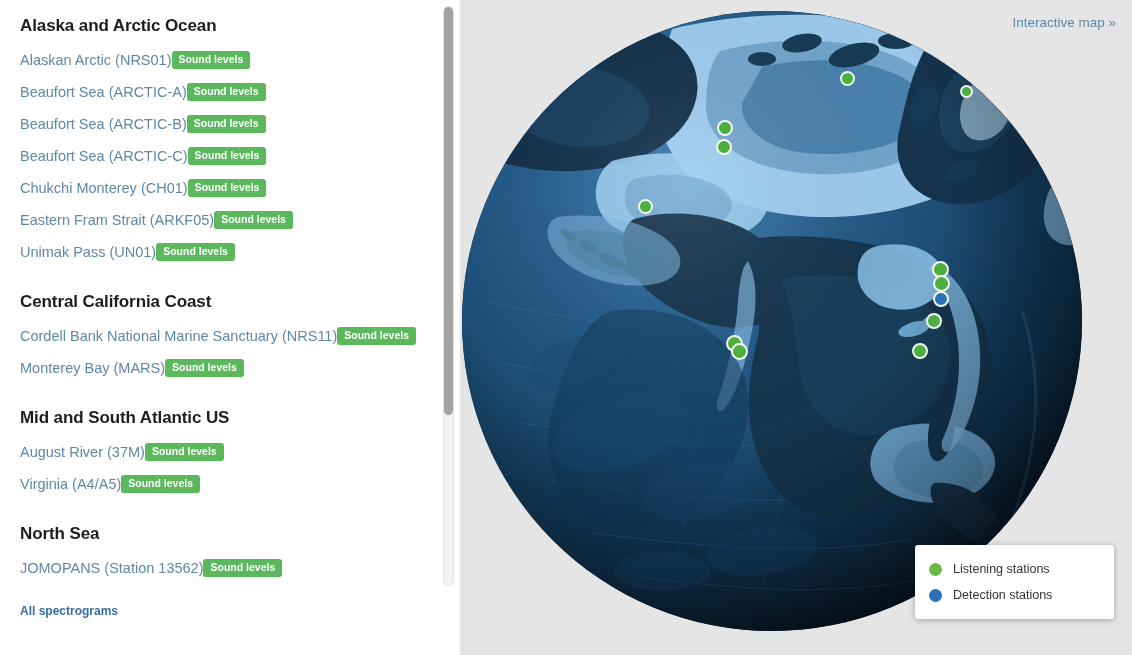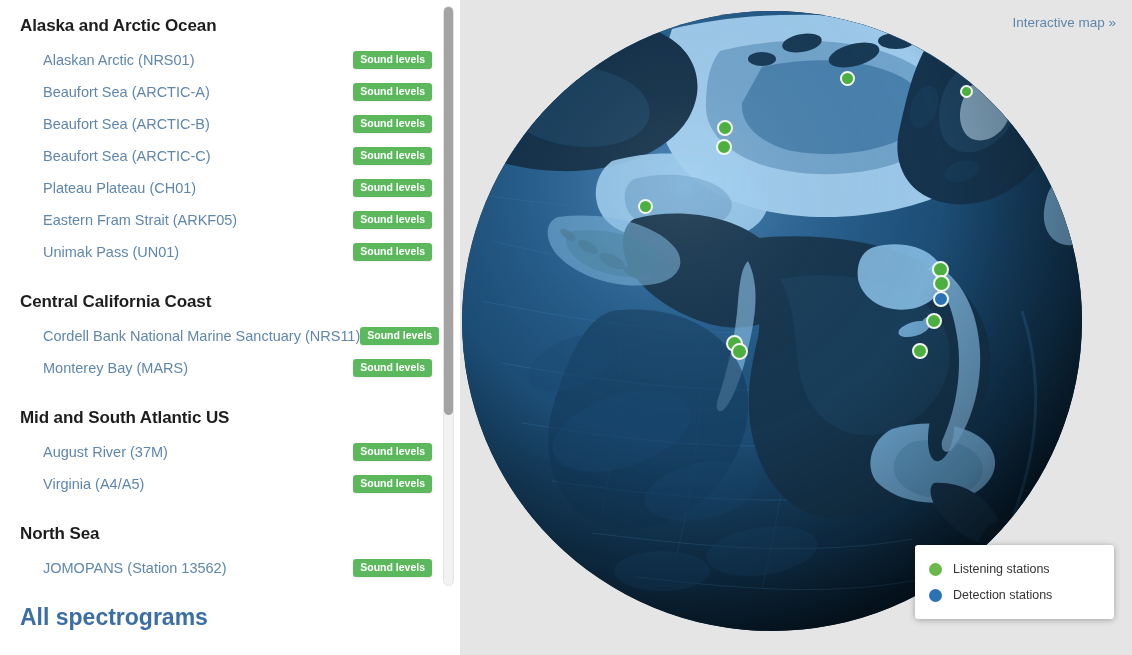--- a/index.html
+++ b/index.html
@@ -44,25 +44,23 @@
     color: #1d1d1d;
     padding-left: 20px;
     margin: 0;
     letter-spacing: -0.1px;
   }
   .section:first-child .section-title { }
 
   .station-row {
     display: flex;
     align-items: center;
-    justify-content: space-between;
     padding-left: 20px;
     padding-right: 14px;
     height: 32px;
-    margin-left: 23px;
   }
   .station-link {
     font-size: 14.5px;
     color: #5f87ab;
     text-decoration: none;
     white-space: nowrap;
     cursor: pointer;
   }
   .sound-btn {
     background: #5cb85c;
@@ -99,21 +97,21 @@
     height: 408px;
     background: #a3a3a3;
     border-radius: 6px;
     box-sizing: border-box;
   }
 
   #all-spectrograms {
     position: absolute;
     left: 20px;
     top: 604px;
-    font-size: 23px;
+    font-size: 12px;
     font-weight: bold;
     color: #3a6ea5;
     text-decoration: none;
     cursor: pointer;
   }
 
   
   #map-area {
     position: absolute;
     left: 460px;
@@ -217,21 +215,21 @@
           </div>
           <div class="station-row">
             <a class="station-link" href="#">Beaufort Sea (ARCTIC-B)</a>
             <button class="sound-btn">Sound levels</button>
           </div>
           <div class="station-row">
             <a class="station-link" href="#">Beaufort Sea (ARCTIC-C)</a>
             <button class="sound-btn">Sound levels</button>
           </div>
           <div class="station-row">
-            <a class="station-link" href="#">Plateau Plateau (CH01)</a>
+            <a class="station-link" href="#">Chukchi Monterey (CH01)</a>
             <button class="sound-btn">Sound levels</button>
           </div>
           <div class="station-row">
             <a class="station-link" href="#">Eastern Fram Strait (ARKF05)</a>
             <button class="sound-btn">Sound levels</button>
           </div>
           <div class="station-row">
             <a class="station-link" href="#">Unimak Pass (UN01)</a>
             <button class="sound-btn">Sound levels</button>
           </div>

